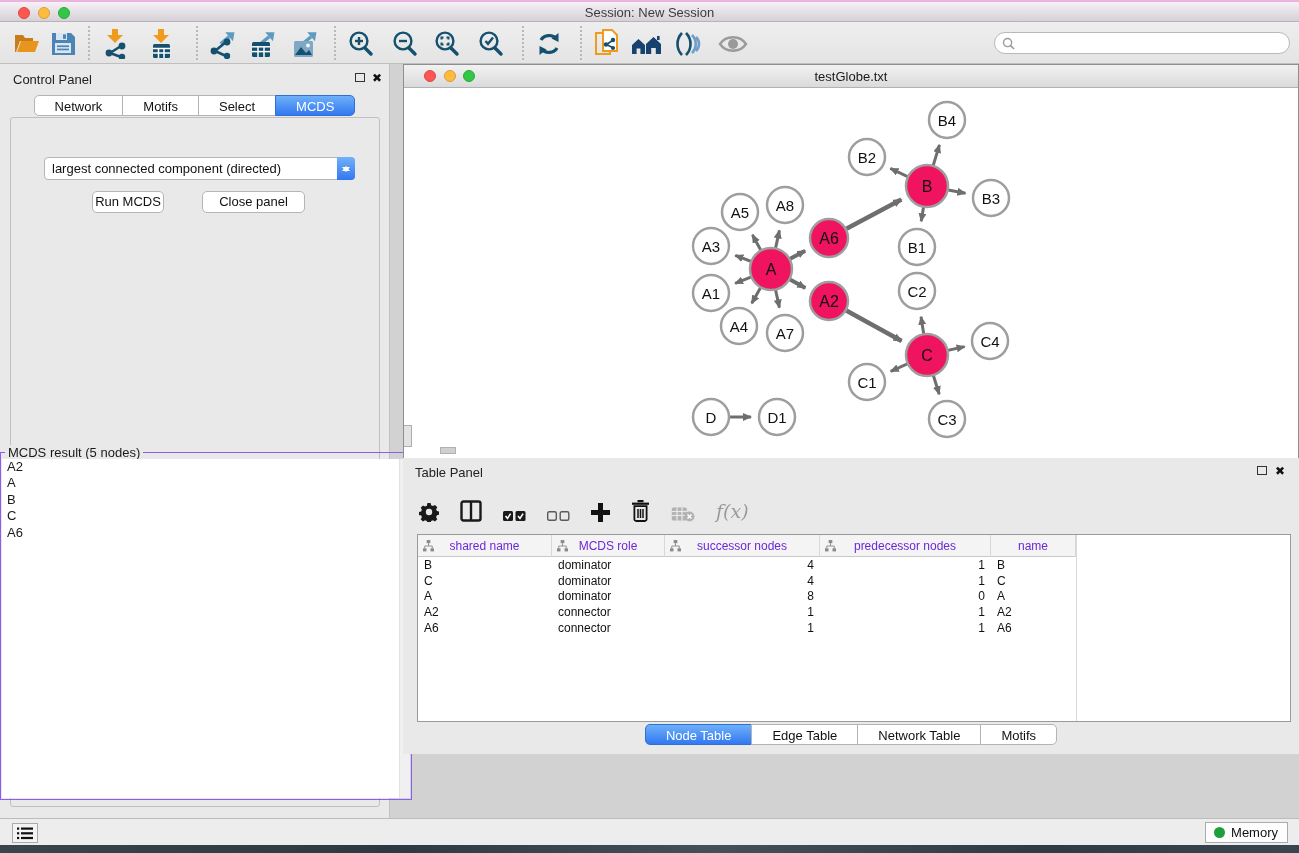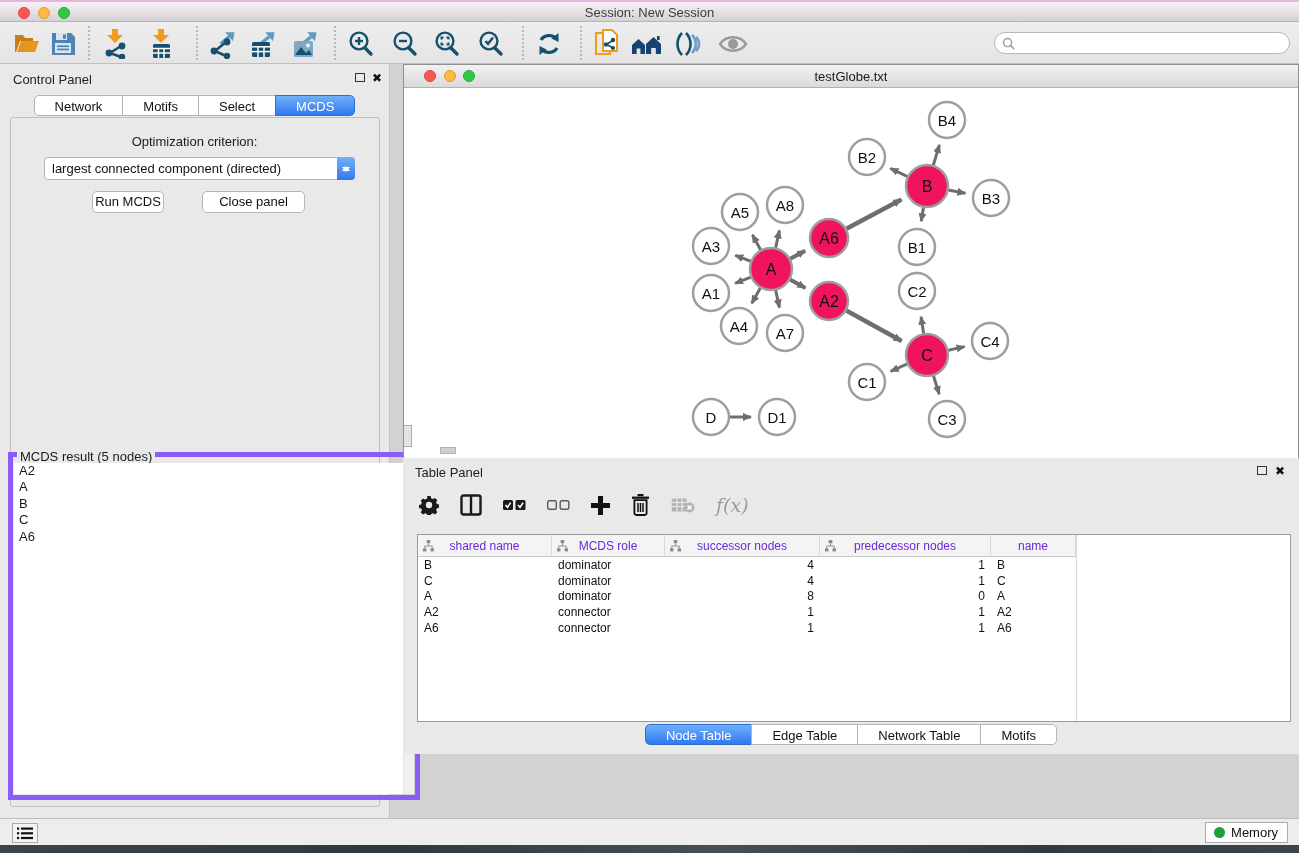--- a/index.html
+++ b/index.html
@@ -36,36 +36,36 @@
   .cp-content { position:absolute; left:10px; top:53px; width:370px; height:690px; border:1px solid #c0c0c0; border-radius:3px; }
   .combo { position:absolute; left:44px; top:93px; width:311px; height:23px; background:#fff; border:1px solid #b5b5b5;
     border-radius:4px; display:flex; align-items:center; }
   .combo .val { flex:1; padding-left:7px; font-size:13px; color:#111; white-space:nowrap; overflow:hidden; }
   .combo .stepper { width:18px; height:23px; margin:-1px -1px -1px 0; border-radius:0 4px 4px 0;
     background:linear-gradient(#72b1fa,#3377f1); position:relative; }
   .combo .stepper:before { content:""; position:absolute; left:5px; top:5px; border:4px solid transparent; border-bottom:5px solid #fff; }
   .combo .stepper:after  { content:""; position:absolute; left:5px; bottom:4px; border:4px solid transparent; border-top:5px solid #fff; }
   .btn { position:absolute; height:22px; background:#fff; border:1px solid #b5b5b5; border-radius:5px;
     font-size:13px; color:#111; text-align:center; line-height:20px; }
-  .mcds-fieldset { position:absolute; left:8px; top:388px; width:412px; height:348px; border:5px solid #8b5cf6; }
+  .mcds-fieldset { position:absolute; left:0; top:388px; width:412px; height:348px; border:1px solid #8b5cf6; }
   .mcds-legend { position:absolute; left:4px; top:-8px; background:#e9e9e9; padding:0 3px; font-size:13px; }
   .mcds-list { position:absolute; left:1px; top:6px; right:1px; bottom:1px; background:#fff; overflow:hidden; }
   .mcds-list .item { font-size:13px; padding:0 0 0 5px; line-height:16.4px; }
   .mcds-scroll { position:absolute; right:1px; top:6px; width:11px; bottom:1px; background:#f0f0f0; border-left:1px solid #e2e2e2; }
   
   .net-window { position:absolute; left:403px; top:64px; width:896px; height:447px; border:1px solid #8f8f8f; background:#fff; }
   .net-titlebar { position:absolute; left:0; top:0; right:0; height:23px; background:linear-gradient(#f2f2f2,#dadada); border-bottom:1px solid #b2b2b2; }
   .net-titlebar .title { position:absolute; left:0; right:0; top:4px; text-align:center; font-size:13px; color:#1a1a1a; }
   .net-canvas { position:absolute; left:0; top:23px; right:0; bottom:0; background:#fff; }
   .net-handle { position:absolute; left:0; top:337px; width:8px; height:22px; background:#e3e3e3; border:1px solid #adadad; border-left:none; }
   .resize-grip { position:absolute; right:1px; bottom:1px; }
   .h-splitter { position:absolute; left:440px; top:447px; width:16px; height:7px; background:#cfcfcf; border:1px solid #b0b0b0; }
   
   .table-panel { position:absolute; left:403px; top:458px; width:896px; height:296px; background:#e9e9e9; }
-  .tp-toolbar { position:absolute; left:16px; top:30px; height:34px; display:flex; align-items:center; gap:21px; }
+  .tp-toolbar { position:absolute; left:16px; top:30px; height:34px; display:flex; align-items:flex-end; gap:21px; }
   .tp-table { position:absolute; left:14px; top:76px; width:874px; height:188px; background:#fff; border:1px solid #9a9a9a; overflow:hidden; }
   .tp-head { position:absolute; left:0; top:0; width:658px; height:22px; background:#f4f4f4; border-bottom:1px solid #c9c9c9; display:flex; }
   .tp-head .hcell { height:22px; display:flex; align-items:center; justify-content:center; gap:4px; border-right:1px solid #d8d8d8;
     font-size:12px; color:#6d28d9; position:relative; }
   .tp-head .hcell .htree { position:absolute; left:5px; top:5px; }
   .tp-body { position:absolute; left:0; top:22px; width:658px; }
   .tp-row { display:flex; height:15.8px; align-items:center; }
   .tp-cell { font-size:12px; color:#111; padding:0 6px; white-space:nowrap; }
   .tbl-vline { position:absolute; left:658px; top:0; bottom:0; width:0; border-left:1px solid #d8d8d8; }
   
@@ -261,21 +261,20 @@
   <span class="close-x" style="position:absolute; right:7px; top:9px;">✖</span>
   <div class="cp-content"></div>
   <div style="position:absolute; left:0; right:0; top:31px; text-align:center;">
     <div class="seg-tabs" id="cp-tabs">
         <div class="seg-tab">Network</div>
         <div class="seg-tab">Motifs</div>
         <div class="seg-tab">Select</div>
         <div class="seg-tab selected">MCDS</div>
       </div>
   </div>
-  <div style="position:absolute; left:0; right:0; top:70px; text-align:center; font-size:13px;">Optimization criterion:</div>
   <div class="combo">
     <span class="val">largest connected component (directed)</span>
     <span class="stepper"></span>
   </div>
   <div class="btn" style="left:92px; top:127px; width:72px;">Run MCDS</div>
   <div class="btn" style="left:202px; top:127px; width:103px;">Close panel</div>
   <div class="mcds-fieldset">
     <div class="mcds-legend">MCDS result (5 nodes)</div>
     <div class="mcds-list" id="mcds-list">
         <div class="item">A2</div>

